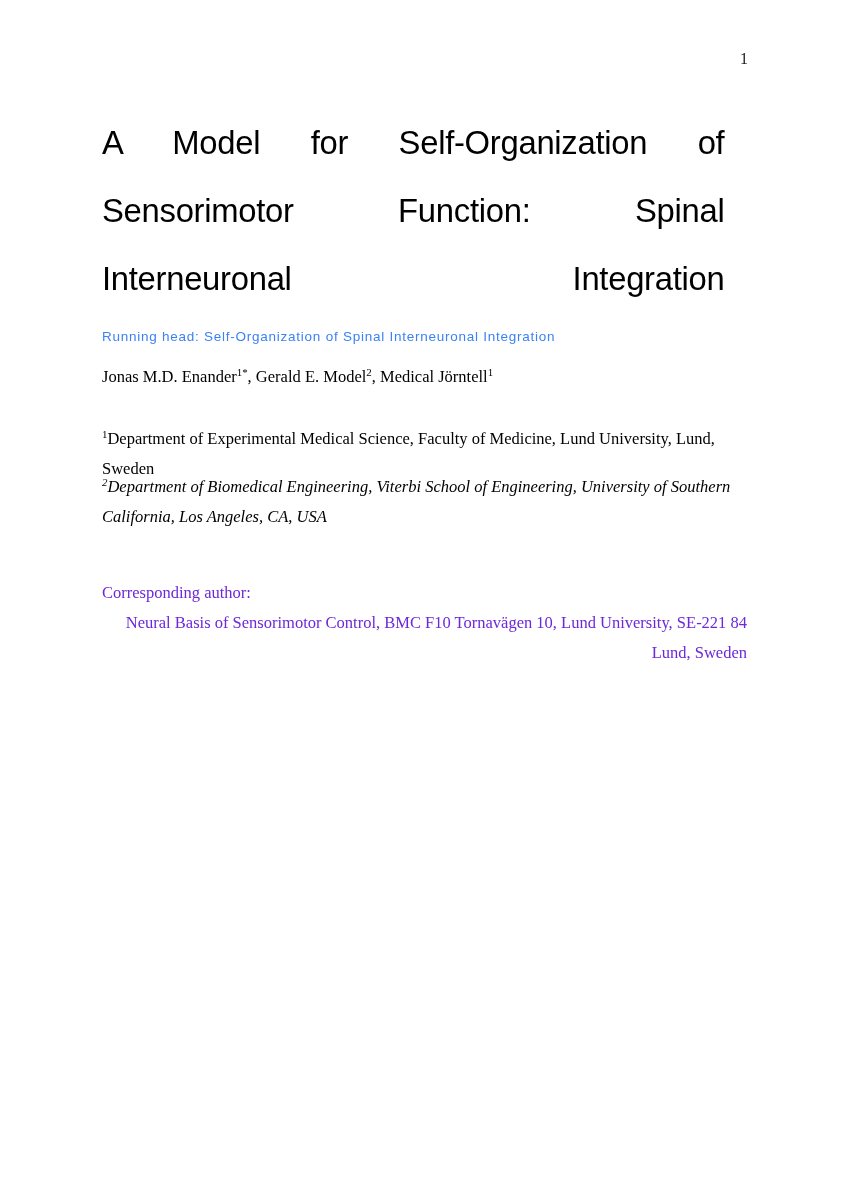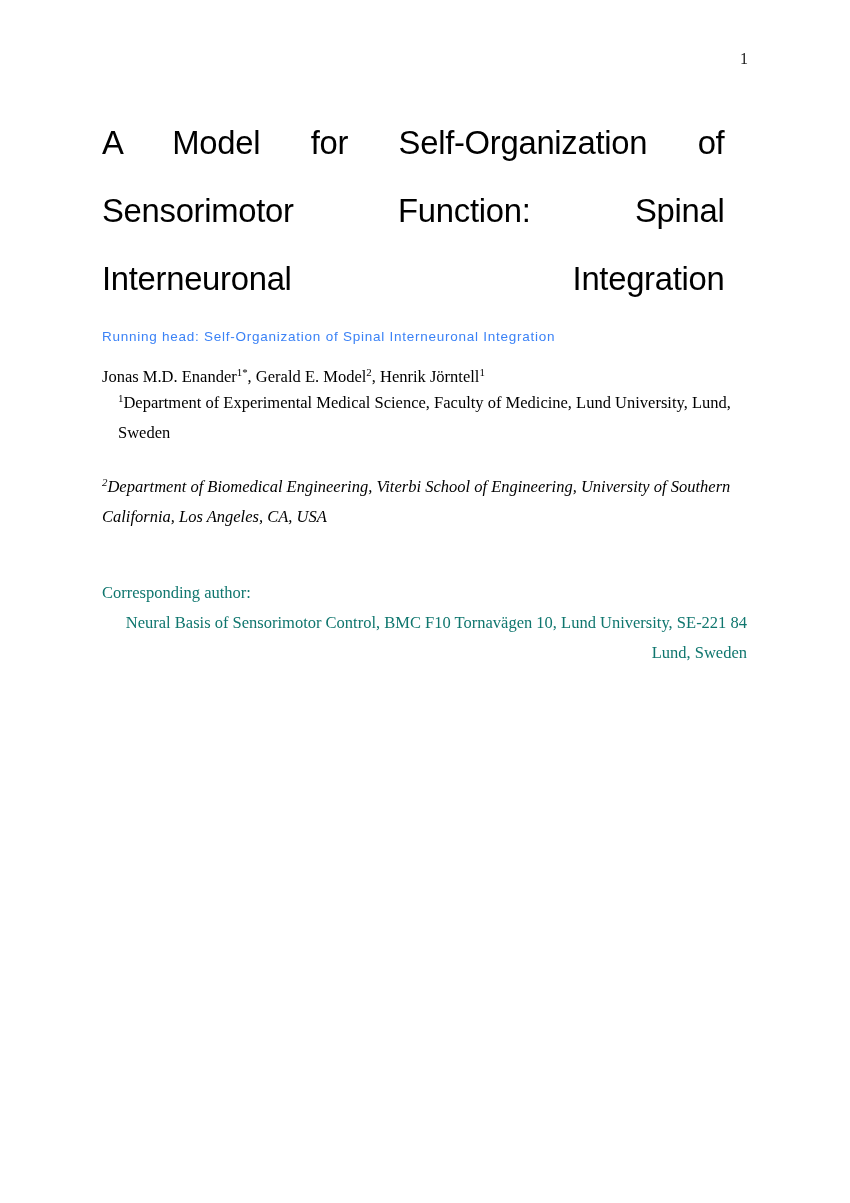--- a/index.html
+++ b/index.html
@@ -106,32 +106,32 @@
   
   .affil {
     position: absolute;
     left: 0;
     width: 645px;
     font-size: 16.5px;
     line-height: 30px;
     color: #000000;
     text-align: left;
   }
-  .affil-1 { top: 388px; margin-left: 16px; }
+  .affil-1 { top: 424px; }
   .affil-2 { top: 472px; font-style: italic; }
 
   
   .corr-block {
     position: absolute;
     top: 578px;
     left: 0;
     width: 645px;
     font-size: 16.5px;
     line-height: 30px;
-    color: #0f766e;
+    color: #6d28d9;
   }
   .corr-line {
     display: block;
   }
   .corr-address {
     display: block;
     text-align: right;
   }
 </style>
 </head>
@@ -141,21 +141,21 @@
 
   <div class="page-number">1</div>
 
   <div class="content">
 
     <h1 class="doc-title">A Model for Self-Organization of Sensorimotor Function: Spinal Interneuronal Integration</h1>
 
     <div class="running-head">Running head: Self-Organization of Spinal Interneuronal Integration</div>
 
     <div class="authors">
-      <span><span>Jonas M.D. Enander</span><sup>1*</sup></span><span>, </span><span><span>Gerald E. Model</span><sup>2</sup></span><span>, </span><span><span>Henrik Jörntell</span><sup>1</sup></span>
+      <span><span>Jonas M.D. Enander</span><sup>1*</sup></span><span>, </span><span><span>Gerald E. Model</span><sup>2</sup></span><span>, </span><span><span>Medical Jörntell</span><sup>1</sup></span>
     </div>
 
     <div class="affil affil-1"><sup>1</sup><span>Department of Experimental Medical Science, Faculty of Medicine, Lund University, Lund, Sweden</span></div>
 
     <div class="affil affil-2"><sup>2</sup><span>Department of Biomedical Engineering, Viterbi School of Engineering, University of Southern California, Los Angeles, CA, USA</span></div>
 
     <div class="corr-block">
       <span class="corr-line">Corresponding author:</span>
       <span class="corr-address">Neural Basis of Sensorimotor Control, BMC F10 Tornavägen 10, Lund University, SE-221 84 Lund, Sweden</span>
     </div>

